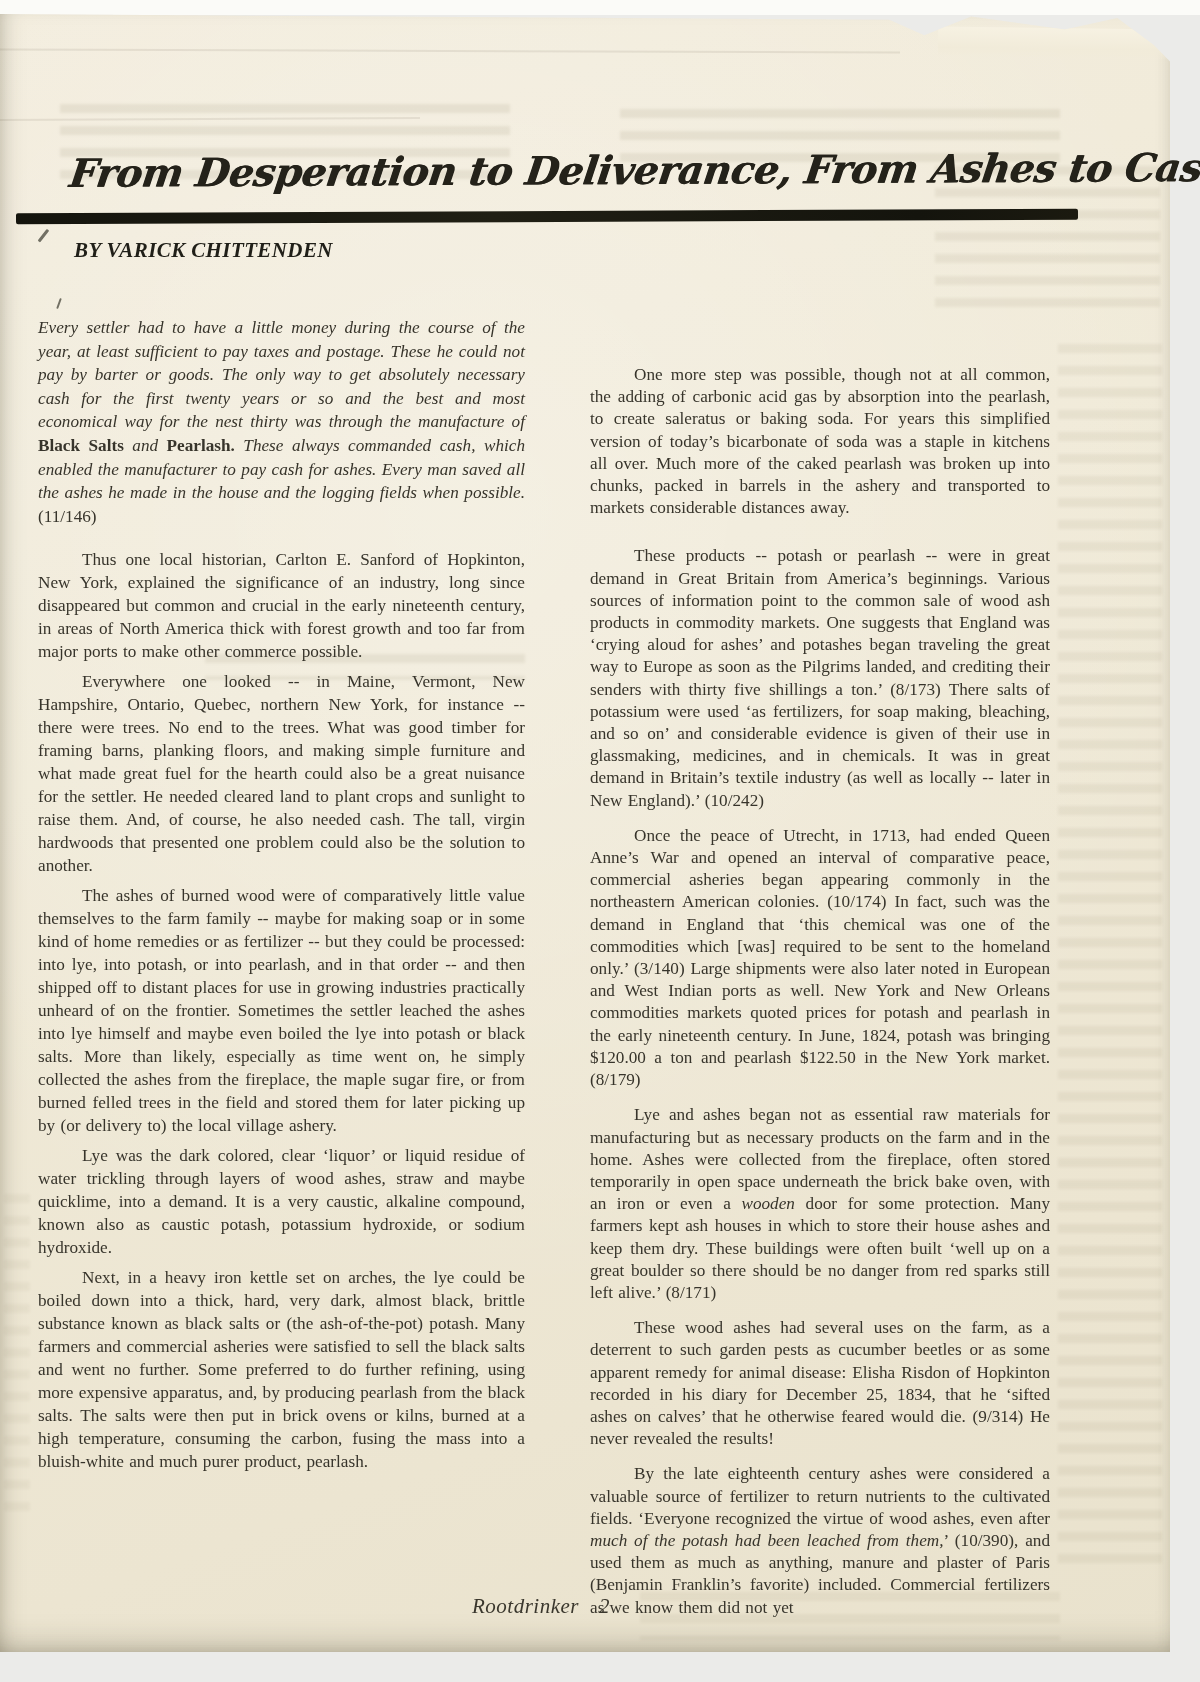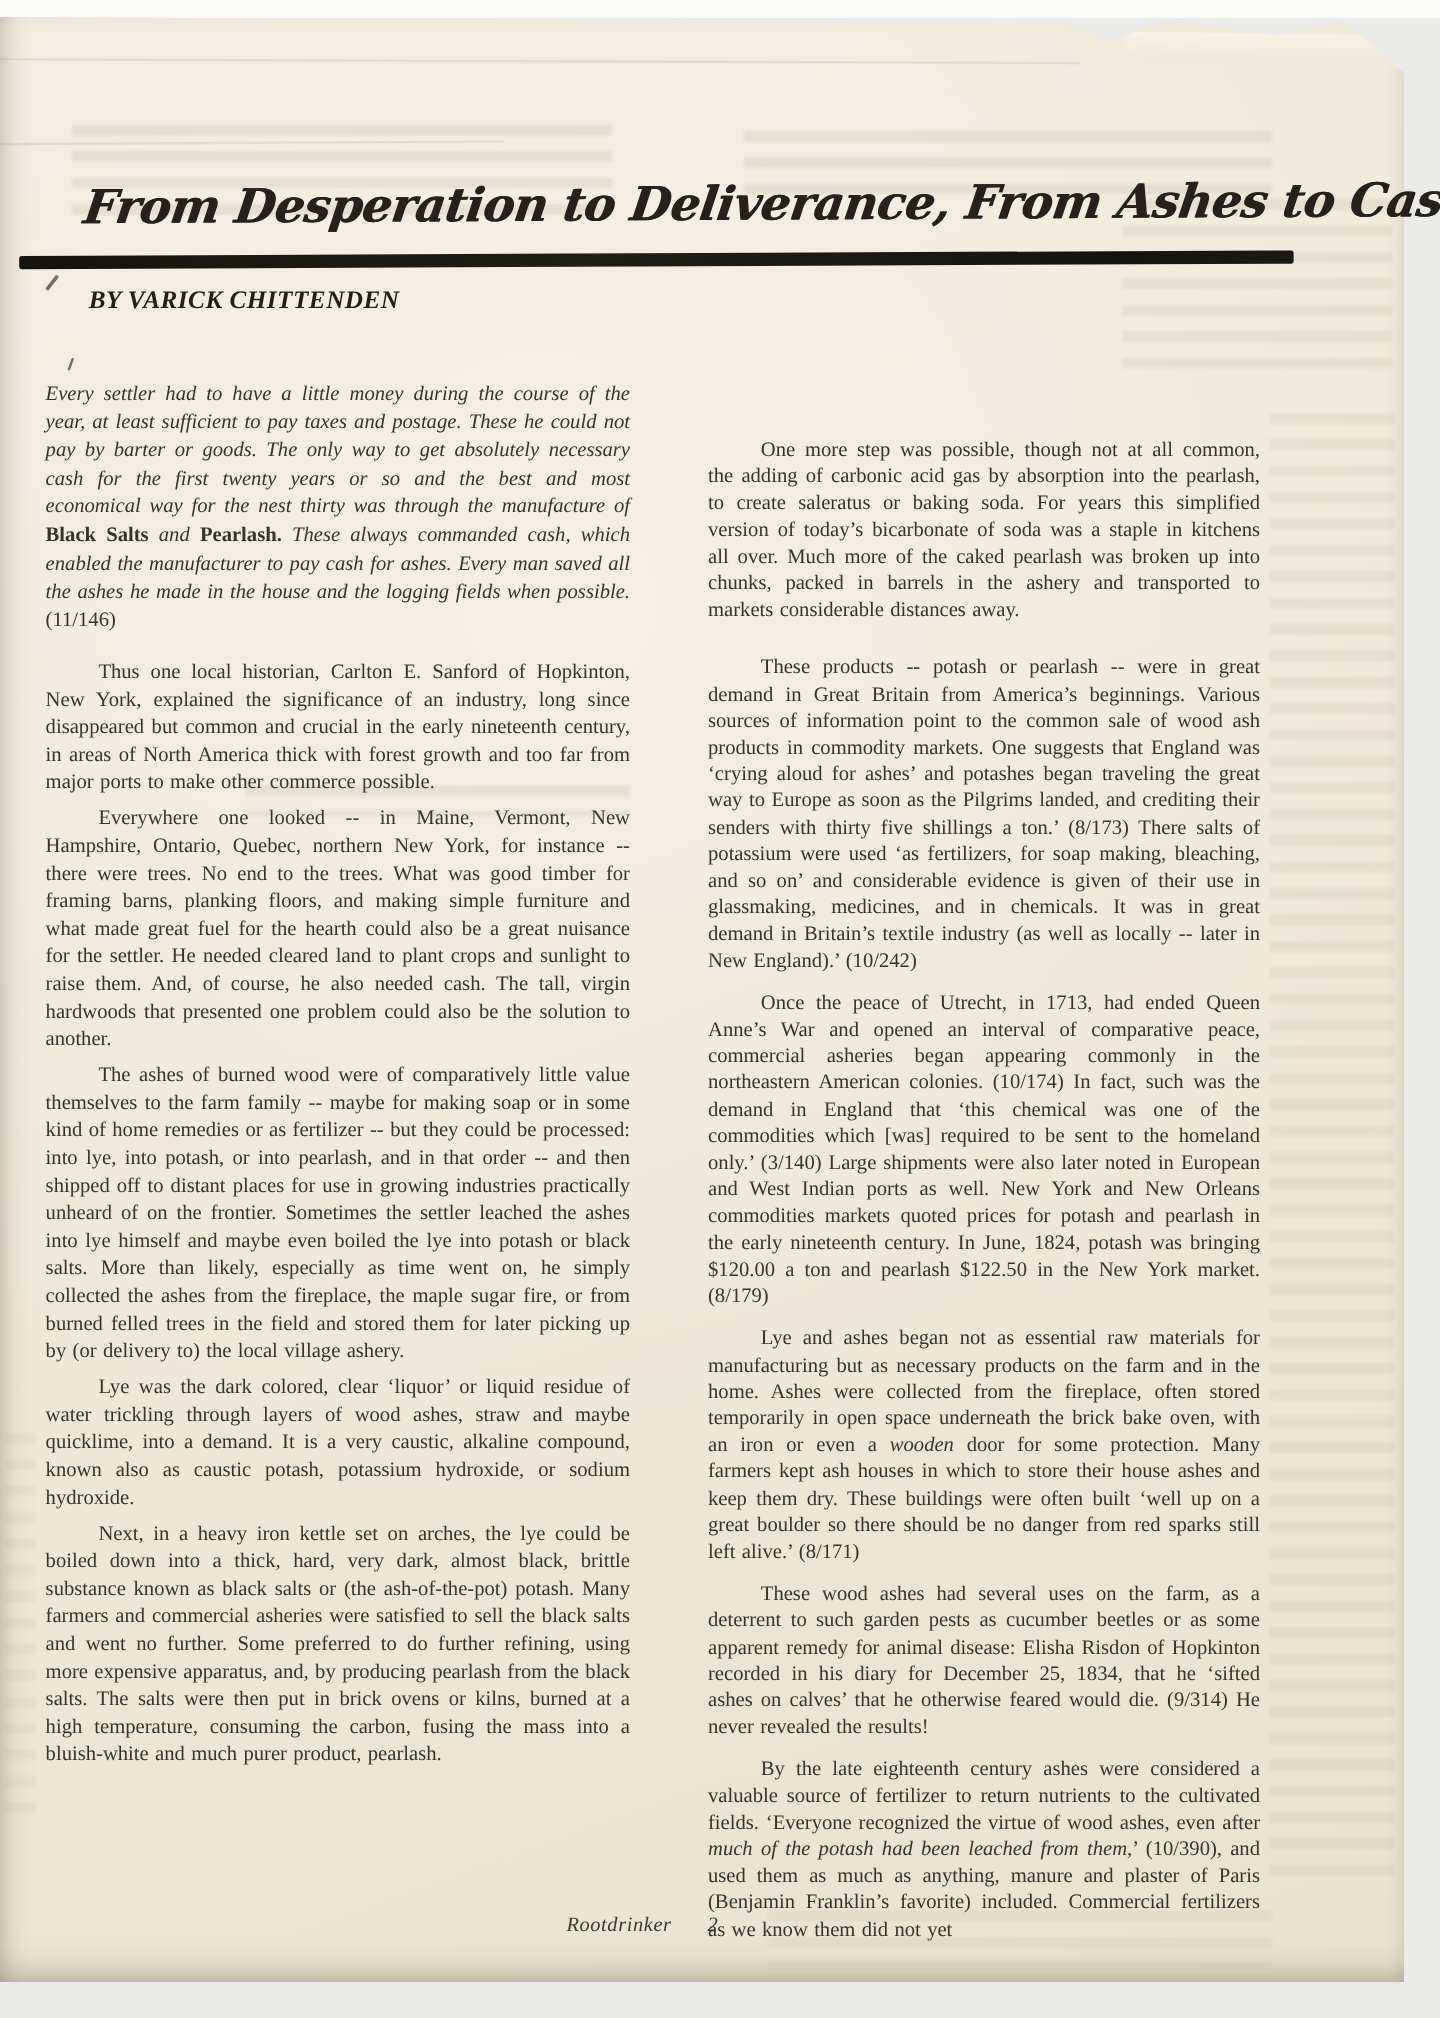--- a/index.html
+++ b/index.html
@@ -56,22 +56,22 @@
   .col-right .para{line-height:22.2px;}
   .col-left .para + .para{margin-top:7px;}
   .col-right .para + .para{margin-top:13px;}
   .col-right .para:nth-child(2){margin-top:26px;}
   .para.intro{text-indent:0;font-style:italic;line-height:23.6px;margin-bottom:20px;}
   .seg-i{font-style:italic;}
   .seg-b{font-weight:bold;font-style:normal;}
   .seg-r{font-style:normal;font-weight:normal;}
 
   .footer{
-    position:absolute;left:472px;top:1594px;display:flex;gap:30px;
-    font-style:italic;font-size:17px;color:#3a372d;letter-spacing:.5px;
+    position:absolute;left:472px;top:1594px;display:flex;gap:20px;
+    font-style:italic;font-size:21px;color:#3a372d;letter-spacing:.5px;
   }
 
   .ghost{
     position:absolute;filter:blur(1.4px);opacity:.55;pointer-events:none;
     background:repeating-linear-gradient(180deg,
       rgba(128,117,84,.22) 0px,rgba(128,117,84,.22) 9px,
       rgba(0,0,0,0) 9px,rgba(0,0,0,0) 22px);
   }
   .ghost.g1{left:60px;top:90px;width:450px;height:80px;}
   .ghost.g2{left:620px;top:95px;width:440px;height:66px;}

